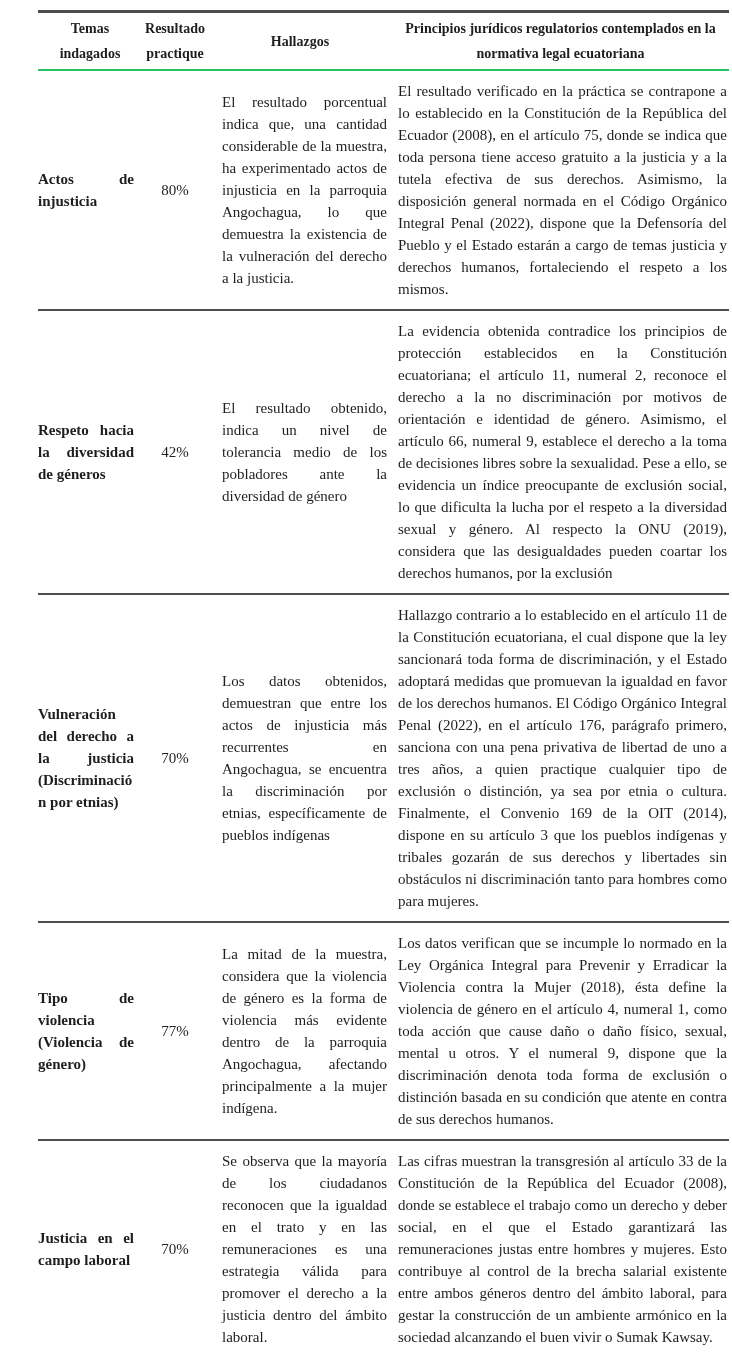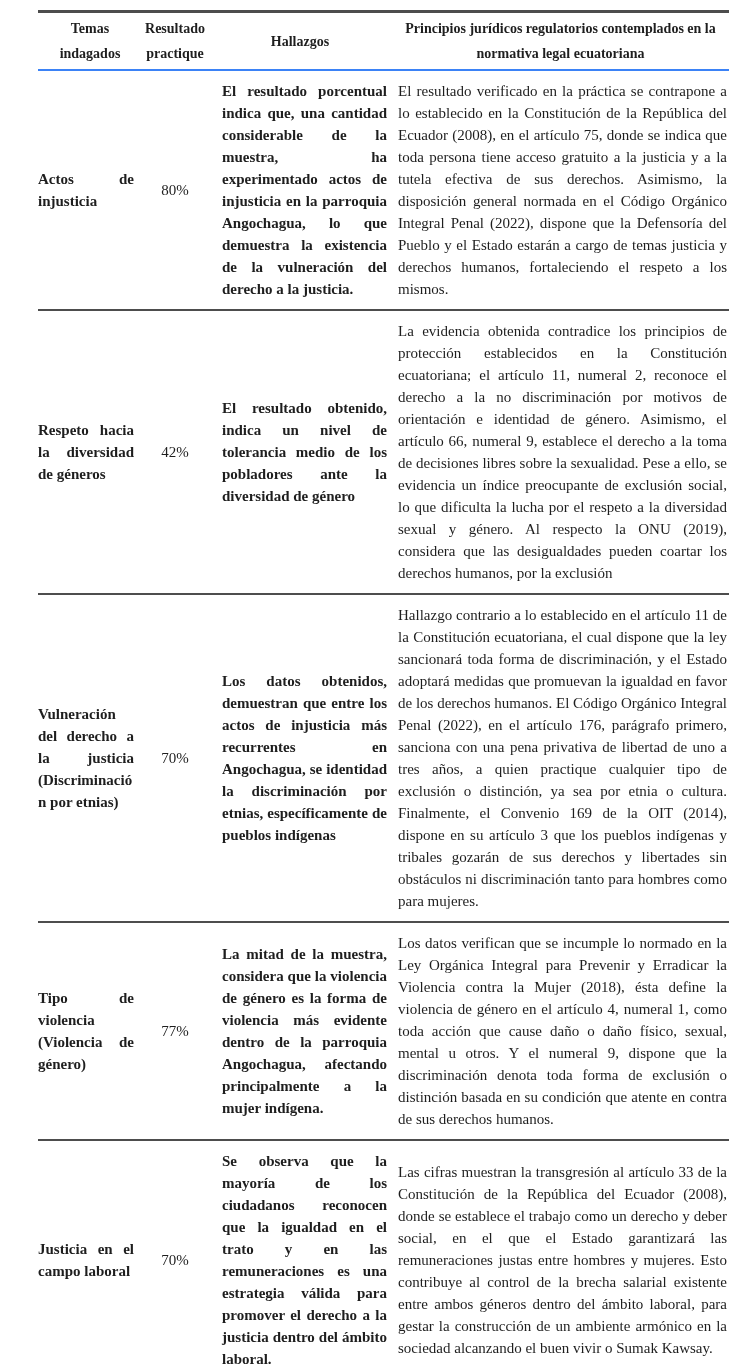--- a/index.html
+++ b/index.html
@@ -25,21 +25,21 @@
     table-layout: fixed;
     font-size: 15px;
   }
   col.c-temas      { width: 104px; }
   col.c-resultado  { width: 66px;  }
   col.c-hallazgos  { width: 184px; }
   col.c-principios { width: 337px; }
 
   thead tr {
     border-top: 3px solid #4d4d4d;
-    border-bottom: 2px solid #3b82f6;
+    border-bottom: 2px solid #22c55e;
   }
   tbody tr {
     border-bottom: 2px solid #4d4d4d;
   }
   tbody tr:last-child {
     border-bottom: none;
   }
 
   th {
     font-weight: bold;
@@ -61,21 +61,20 @@
     text-align: justify;
     padding: 9px 8px 9px 0;
   }
   td.pct {
     text-align: center;
     padding: 9px 2px;
   }
   td.hallazgos {
     text-align: justify;
     padding: 9px 5px 9px 14px;
-    font-weight: bold;
   }
   td.principios {
     text-align: justify;
     padding: 9px 2px 9px 6px;
     margin-top: 43px;
   }
 </style>
 </head>
 <body>
 
@@ -104,21 +103,21 @@
       </tr>
       <tr>
         <td class="tema">Respeto hacia la diversidad de géneros</td>
         <td class="pct">42%</td>
         <td class="hallazgos">El resultado obtenido, indica un nivel de tolerancia medio de los pobladores ante la diversidad de género</td>
         <td class="principios">La evidencia obtenida contradice los principios de protección establecidos en la Constitución ecuatoriana; el artículo 11, numeral 2, reconoce el derecho a la no discriminación por motivos de orientación e identidad de género. Asimismo, el artículo 66, numeral 9, establece el derecho a la toma de decisiones libres sobre la sexualidad. Pese a ello, se evidencia un índice preocupante de exclusión social, lo que dificulta la lucha por el respeto a la diversidad sexual y género. Al respecto la ONU (2019), considera que las desigualdades pueden coartar los derechos humanos, por la exclusión</td>
       </tr>
       <tr>
         <td class="tema">Vulneración del derecho a la justicia (Discriminación por etnias)</td>
         <td class="pct">70%</td>
-        <td class="hallazgos">Los datos obtenidos, demuestran que entre los actos de injusticia más recurrentes en Angochagua, se identidad la discriminación por etnias, específicamente de pueblos indígenas</td>
+        <td class="hallazgos">Los datos obtenidos, demuestran que entre los actos de injusticia más recurrentes en Angochagua, se encuentra la discriminación por etnias, específicamente de pueblos indígenas</td>
         <td class="principios">Hallazgo contrario a lo establecido en el artículo 11 de la Constitución ecuatoriana, el cual dispone que la ley sancionará toda forma de discriminación, y el Estado adoptará medidas que promuevan la igualdad en favor de los derechos humanos. El Código Orgánico Integral Penal (2022), en el artículo 176, parágrafo primero, sanciona con una pena privativa de libertad de uno a tres años, a quien practique cualquier tipo de exclusión o distinción, ya sea por etnia o cultura. Finalmente, el Convenio 169 de la OIT (2014), dispone en su artículo 3 que los pueblos indígenas y tribales gozarán de sus derechos y libertades sin obstáculos ni discriminación tanto para hombres como para mujeres.</td>
       </tr>
       <tr>
         <td class="tema">Tipo de violencia (Violencia de género)</td>
         <td class="pct">77%</td>
         <td class="hallazgos">La mitad de la muestra, considera que la violencia de género es la forma de violencia más evidente dentro de la parroquia Angochagua, afectando principalmente a la mujer indígena.</td>
         <td class="principios">Los datos verifican que se incumple lo normado en la Ley Orgánica Integral para Prevenir y Erradicar la Violencia contra la Mujer (2018), ésta define la violencia de género en el artículo 4, numeral 1, como toda acción que cause daño o daño físico, sexual, mental u otros. Y el numeral 9, dispone que la discriminación denota toda forma de exclusión o distinción basada en su condición que atente en contra de sus derechos humanos.</td>
       </tr>
       <tr>
         <td class="tema">Justicia en el campo laboral</td>

